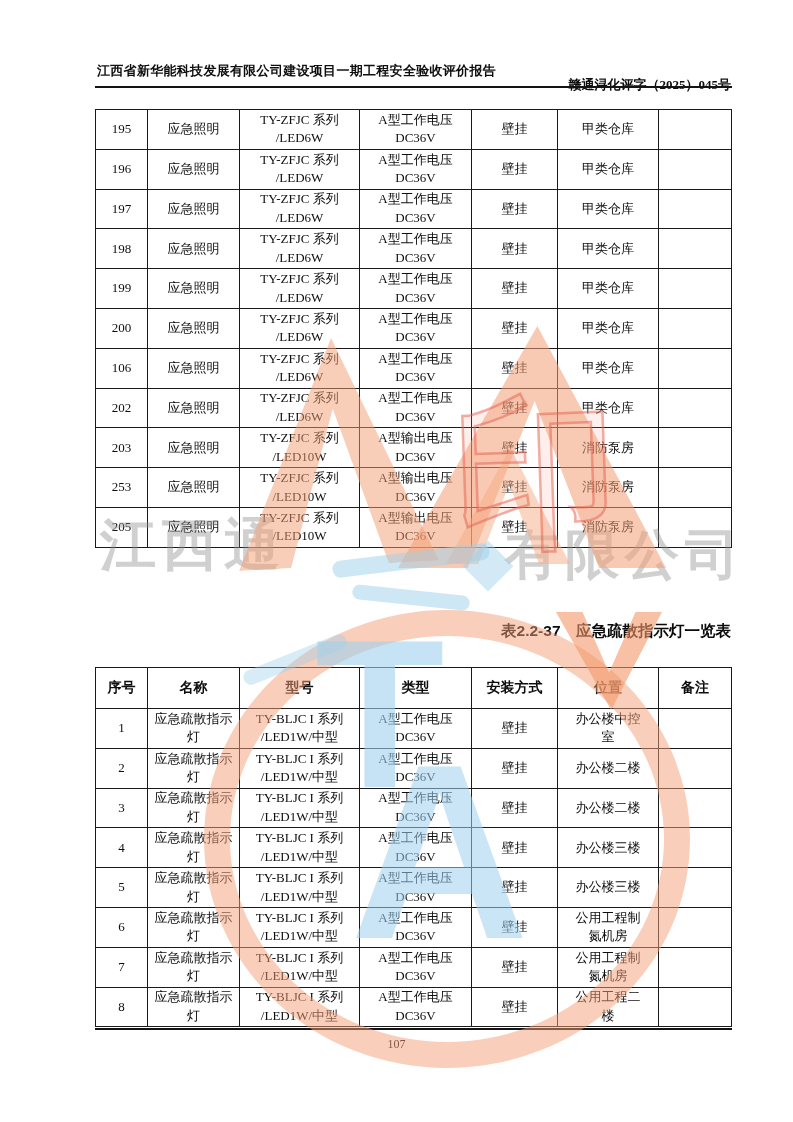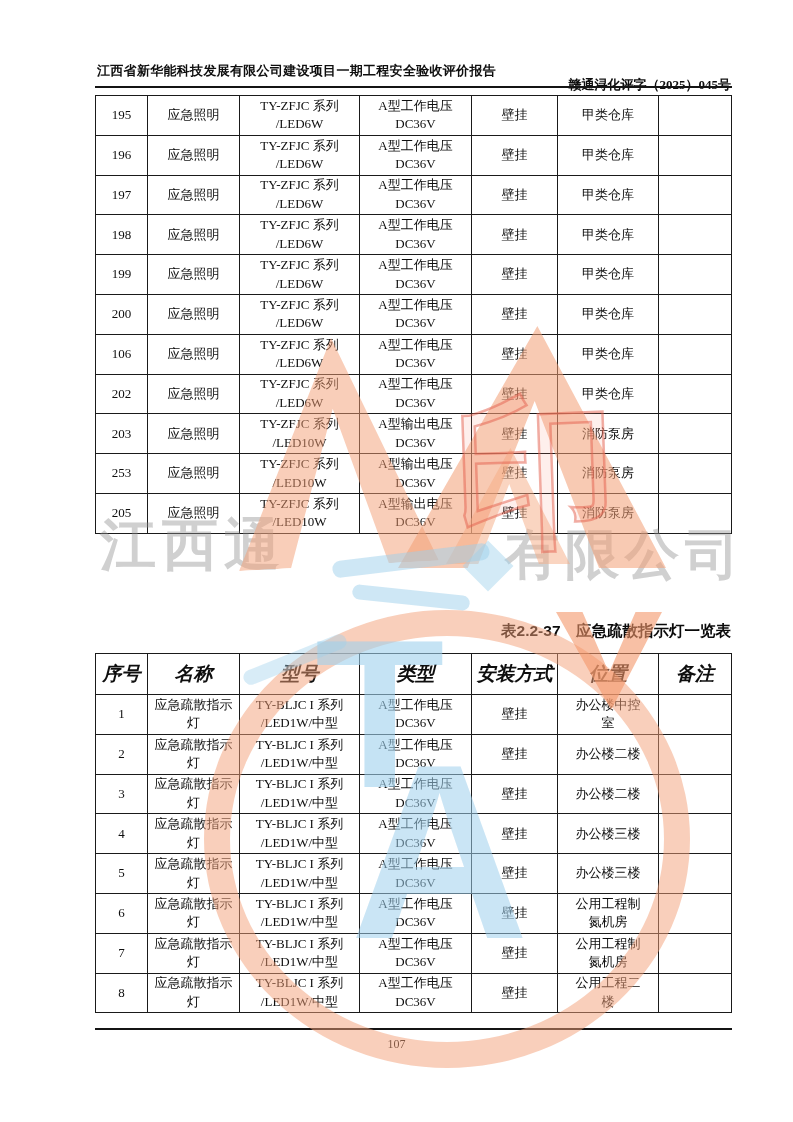--- a/index.html
+++ b/index.html
@@ -6,24 +6,24 @@
   body{
     width:793px;height:1122px;position:relative;background:#ffffff;
     font-family:"Liberation Serif","DejaVu Serif",serif;color:#0e0e0e;
     overflow:hidden;
   }
   
   .hdr-left{position:absolute;left:97px;top:62px;font-size:13px;font-weight:bold;letter-spacing:.3px;}
   .hdr-right{position:absolute;right:62px;top:76px;font-size:13px;font-weight:bold;}
   .hdr-rule{position:absolute;left:95px;top:86px;width:637px;height:2px;background:#141414;}
   
-  table{border-collapse:collapse;table-layout:fixed;width:636px;background:transparent;}
+  table{border-collapse:collapse;table-layout:fixed;width:636px;background:transparent;margin-top:14px;}
   td,th{border:1.6px solid #1a1a1a;text-align:center;vertical-align:middle;padding:0;white-space:pre-line;overflow:hidden;}
   td{font-size:13px;line-height:18.5px;height:38.8px;}
-  th{font-size:19px;font-weight:bold;height:40px;font-style:italic;}
+  th{font-size:14px;font-weight:bold;height:40px;}
   #t1{position:absolute;left:95px;top:95px;}
   #t2{position:absolute;left:95px;top:653px;}
   col.c1{width:52px;}col.c2{width:92px;}col.c3{width:120px;}col.c4{width:112px;}
   col.c5{width:86px;}col.c6{width:101px;}col.c7{width:73px;}
   .tbl-title{position:absolute;left:95px;top:621px;width:636px;text-align:right;
     font-family:"Liberation Sans","DejaVu Sans",sans-serif;font-weight:bold;font-size:15.5px;color:#0a0a0a;}
   
   .ftr-rule{position:absolute;left:95px;top:1028px;width:637px;height:2px;background:#141414;}
   .page-num{position:absolute;left:0;top:1037px;width:793px;text-align:center;font-size:12px;}
   

